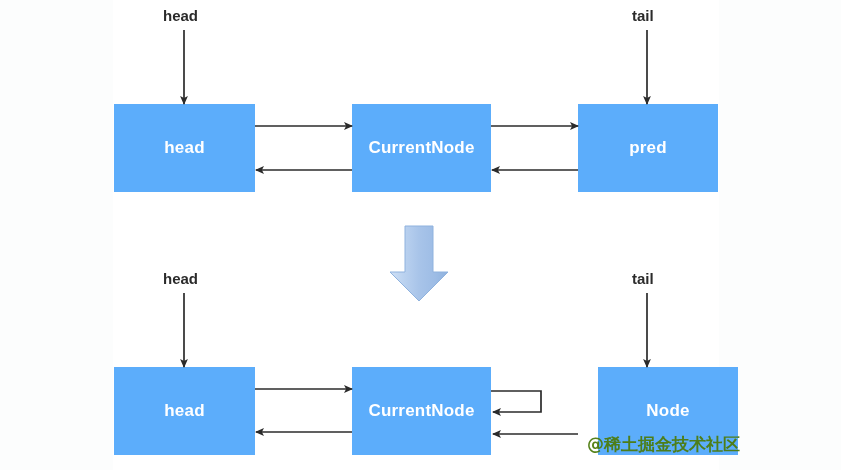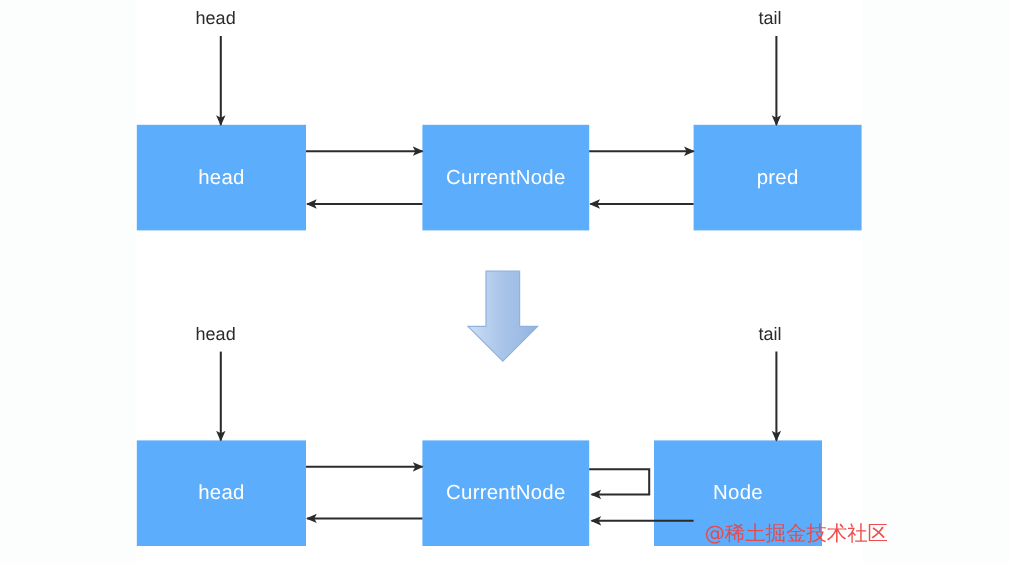--- a/index.html
+++ b/index.html
@@ -7,20 +7,21 @@
     padding: 0;
     background: #fcfdfd;
   }
   #canvas {
     position: relative;
     width: 748px;
     height: 470px;
     background: #fcfdfd;
     overflow: hidden;
     font-family: "Liberation Sans", sans-serif;
+    font-weight: bold;
   }
   #diagram-area {
     position: absolute;
     left: 113px;
     top: 0px;
     width: 606px;
     height: 470px;
     background: #ffffff;
   }
   .node-box {
@@ -48,21 +49,21 @@
     top: 0;
     width: 841px;
     height: 470px;
     pointer-events: none;
   }
   .watermark {
     position: absolute;
     right: 8px;
     bottom: 14px;
     font-size: 17px;
-    color: #ef4444;
+    color: #4d7c0f;
     font-family: "DejaVu Sans", sans-serif;
     white-space: nowrap;
     opacity: 0.95;
     text-align: right;
   }
 </style>
 </head>
 <body>
 
 <div id="canvas">
@@ -90,21 +91,21 @@
   <div class="ptr-label" style="left:632px; top:270px;">tail</div>
 
   <div class="node-box" style="left:114px; top:367px; width:141px; height:88px;">
     <span>head</span>
   </div>
 
   <div class="node-box" style="left:352px; top:367px; width:139px; height:88px;">
     <span>CurrentNode</span>
   </div>
 
-  <div class="node-box" style="left:545px; top:367px; width:140px; height:88px;">
+  <div class="node-box" style="left:598px; top:367px; width:140px; height:88px;">
     <span>Node</span>
   </div>
 
   <svg class="overlay" viewBox="0 0 841 470">
     <defs>
       <marker id="ah" markerWidth="9" markerHeight="9" refX="8" refY="4.5" orient="auto" markerUnits="userSpaceOnUse">
         <path d="M0,0.6 L9,4.5 L0,8.4 L2.1,4.5 Z" fill="#2b2b2b"></path>
       </marker>
       <linearGradient id="bigArrowGrad" x1="0" y1="0" x2="1" y2="0">
         <stop offset="0%" stop-color="#cfe0f5"></stop>

